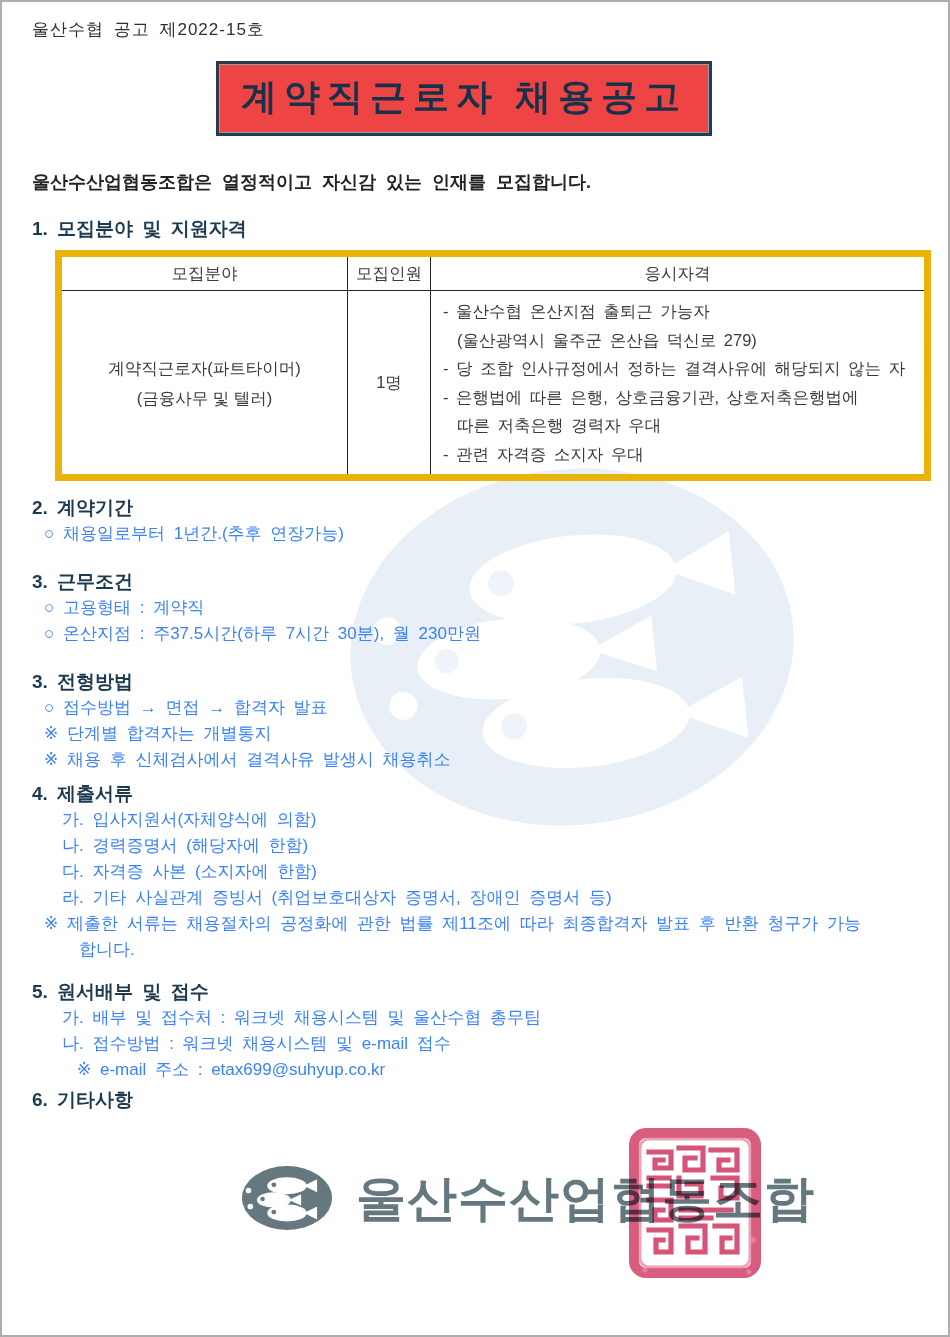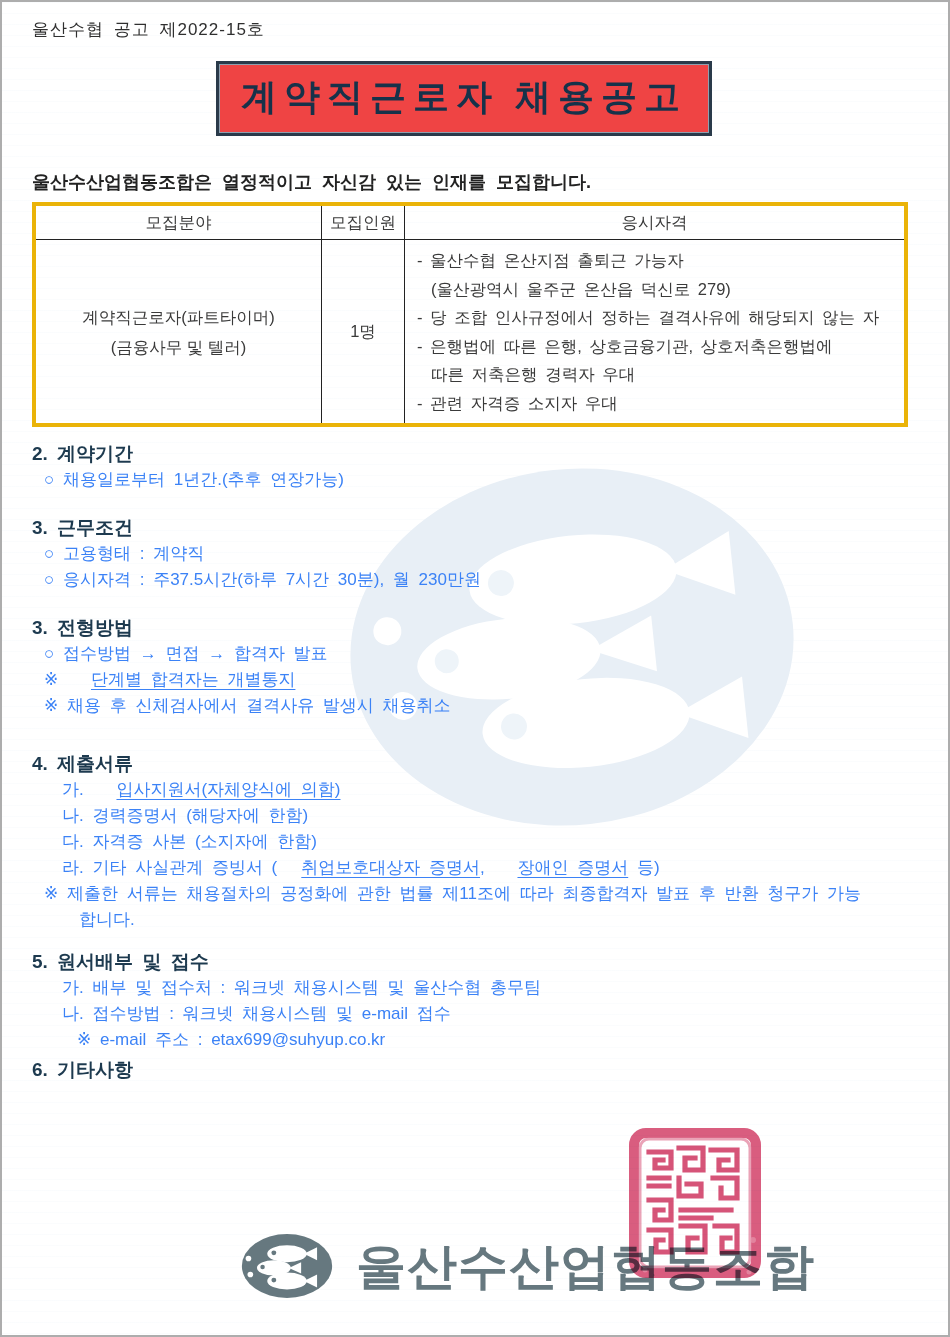--- a/index.html
+++ b/index.html
@@ -29,36 +29,36 @@
     font-family:"Liberation Serif","DejaVu Serif",serif;
     font-weight:700;font-size:36px;color:#16324a;letter-spacing:7px;
   }
   .intro{margin-top:34px;font-size:18px;font-weight:700;color:#222;word-spacing:5px;}
   .sec-heading{font-size:19px;font-weight:700;color:#1d3a4f;word-spacing:4px;margin-top:22px;}
   .line{font-size:17px;line-height:26px;color:#3b82f6;word-spacing:4px;}
   .ind1{margin-left:12px;}   
   .ind2{margin-left:30px;}   
   .ind3{margin-left:45px;}   
   .hang{margin-left:47px;}   
-  .u{ text-decoration:underline;text-underline-offset:4px;margin-left:24px;}
+  .u{ text-underline-offset:4px;}
   
   table.recruit{
     width:876px;margin-top:8px;border-collapse:collapse;
-    border:4px solid #eab308;font-size:16.5px;color:#3a3a3a;
+    border:7px solid #eab308;font-size:16.5px;color:#3a3a3a;margin-left:23px;
   }
   table.recruit th,table.recruit td{border:1.6px solid #222;}
   table.recruit th{font-weight:400;height:31px;text-align:center;}
   td.cell-field{width:283px;text-align:center;line-height:30px;}
   td.cell-count{width:80px;text-align:center;}
   td.cell-qual{padding:6px 8px 6px 12px;}
   .qline{line-height:28.5px;word-spacing:3px;}
   .qcont{padding-left:14px;}
   
   .date-line{margin-top:28px;text-align:center;font-size:22px;color:#333;letter-spacing:2px;word-spacing:8px;}
-  .org-row{position:absolute;left:238px;top:1230px;display:flex;align-items:center;gap:22px;z-index:2;}
+  .org-row{position:absolute;left:238px;top:1162px;display:flex;align-items:center;gap:22px;z-index:2;}
   .org-name{font-size:50px;font-weight:700;color:#66787f;letter-spacing:1px;transform:scaleY(0.97);white-space:nowrap;}
   .stamp{position:absolute;left:623px;top:1120px;z-index:3;mix-blend-mode:multiply;opacity:0.92;}
   .watermark{position:absolute;left:340px;top:450px;z-index:1;pointer-events:none;}
 </style>
 </head>
 <body>
 
 <div class="page">
 
   <svg class="watermark" width="460" height="390" viewBox="0 0 460 390">
@@ -81,20 +81,21 @@
   <div class="content">
 
     <div class="notice-no">울산수협 공고 제2022-15호</div>
 
     <div class="title-box">
       <span class="title">계약직근로자 채용공고</span>
     </div>
 
     <div class="intro">울산수산업협동조합은 열정적이고 자신감 있는 인재를 모집합니다.</div>
 
+    <div class="sec-heading">1. 모집분야 및 지원자격</div>
     <table class="recruit">
       <tbody>
           <tr>
         <th>모집분야</th>
         <th>모집인원</th>
         <th>응시자격</th>
       </tr>
       <tr>
         <td class="cell-field">
           <div>계약직근로자(파트타이머)</div>
@@ -111,28 +112,28 @@
         </td>
       </tr>
     </tbody>
       </table>
 
     <div class="sec-heading" style="margin-top:14px;">2. 계약기간</div>
     <div class="line ind1">○ 채용일로부터 1년간.(추후 연장가능)</div>
 
     <div class="sec-heading">3. 근무조건</div>
     <div class="line ind1">○ 고용형태 : 계약직</div>
-    <div class="line ind1">○ 응시자격 : 주37.5시간(하루 7시간 30분), 월 230만원</div>
+    <div class="line ind1">○ 온산지점 : 주37.5시간(하루 7시간 30분), 월 230만원</div>
 
     <div class="sec-heading">3. 전형방법</div>
     <div class="line ind1">○ 접수방법 → 면접 → 합격자 발표</div>
     <div class="line ind1"><span>※ </span><span class="u">단계별 합격자는 개별통지</span></div>
     <div class="line ind1">※ 채용 후 신체검사에서 결격사유 발생시 채용취소</div>
 
-    <div class="sec-heading" style="margin-top:32px;">4. 제출서류</div>
+    <div class="sec-heading" style="margin-top:8px;">4. 제출서류</div>
     <div class="line ind2"><span>가. </span><span class="u">입사지원서(자체양식에 의함)</span></div>
     <div class="line ind2">나. 경력증명서 (해당자에 한함)</div>
     <div class="line ind2">다. 자격증 사본 (소지자에 한함)</div>
     <div class="line ind2"><span>라. 기타 사실관계 증빙서 (</span><span class="u">취업보호대상자 증명서</span><span>, </span><span class="u">장애인 증명서</span><span> 등)</span></div>
     <div class="line ind1">※ 제출한 서류는 채용절차의 공정화에 관한 법률 제11조에 따라 최종합격자 발표 후 반환 청구가 가능</div>
     <div class="line hang">합니다.</div>
 
     <div class="sec-heading" style="margin-top:16px;">5. 원서배부 및 접수</div>
     <div class="line ind2">가. 배부 및 접수처 : 워크넷 채용시스템 및 울산수협 총무팀</div>
     <div class="line ind2">나. 접수방법 : 워크넷 채용시스템 및 e-mail 접수</div>

